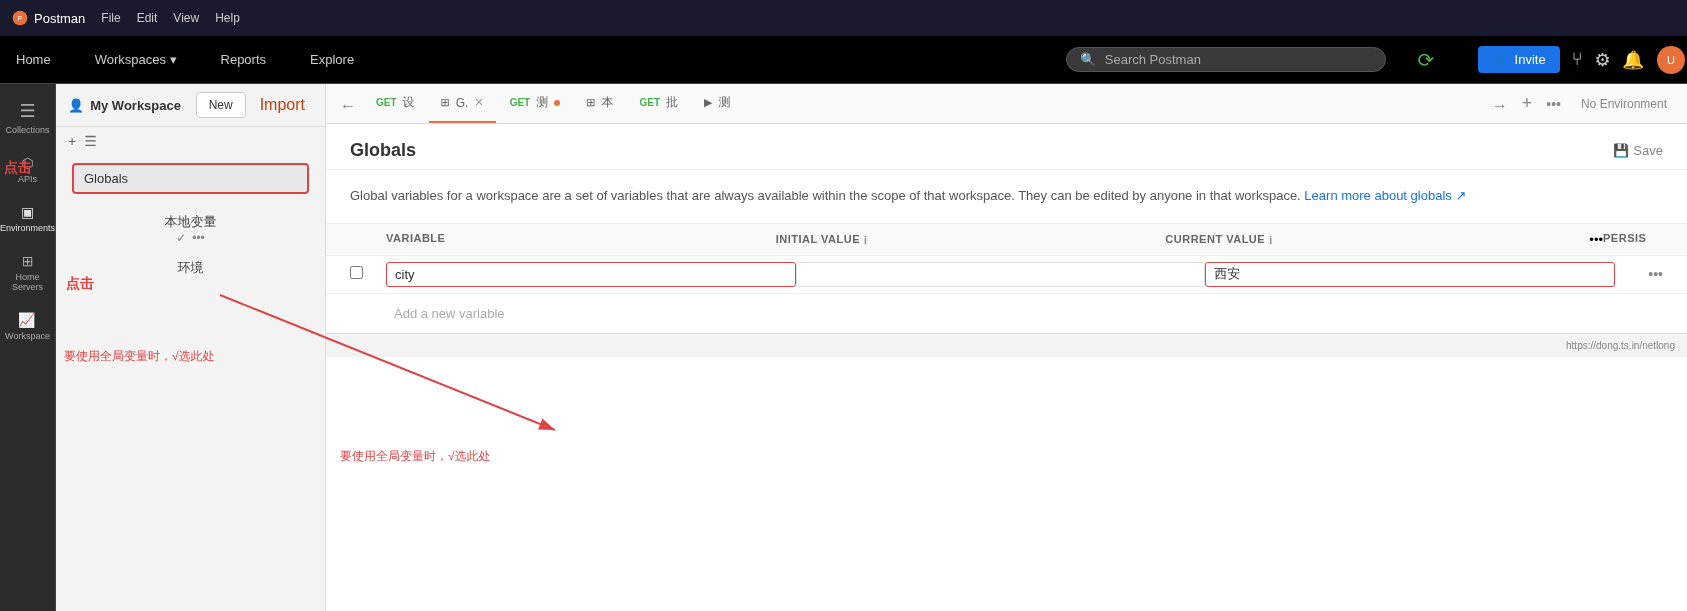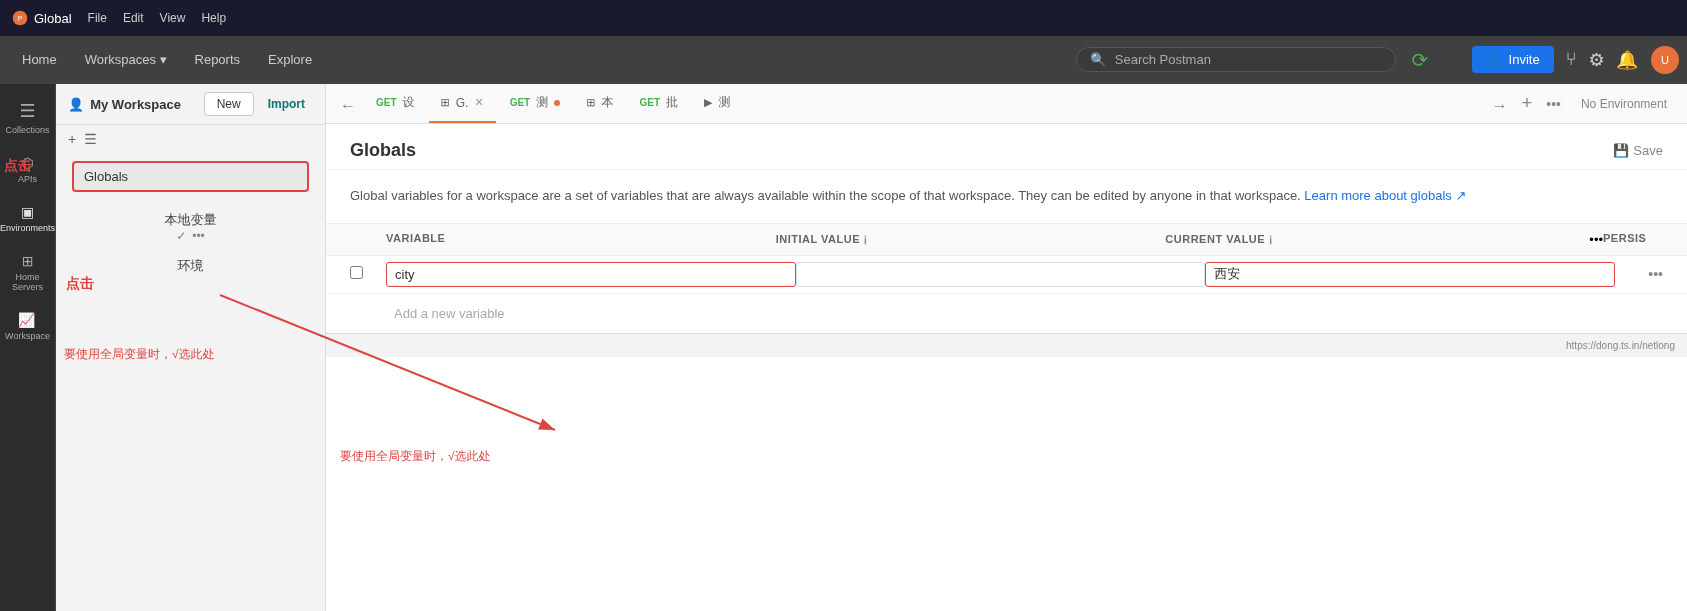--- a/index.html
+++ b/index.html
@@ -11,22 +11,22 @@
       padding: 0 12px; gap: 16px;
     }
     .titlebar-logo { display: flex; align-items: center; gap: 6px; }
     .titlebar-logo .logo-icon { width: 16px; height: 16px; }
     .titlebar-logo .app-name { color: #fff; font-size: 13px; font-weight: 500; }
     .titlebar-menu { display: flex; gap: 16px; }
     .titlebar-menu span { color: #ccc; font-size: 12px; cursor: pointer; }
 
     
     .navbar {
-      display: flex; align-items: center; height: 48px; background: #404040;
-      padding: 0 8px; gap: 0; border-bottom: 1px solid #444;
+      display: flex; align-items: center; height: 48px; background: #000000;
+      padding: 0 2px; gap: 16px; border-bottom: 1px solid #444;
     }
     .nav-item { color: #ccc; font-size: 13px; padding: 0 14px; cursor: pointer; height: 100%; display: flex; align-items: center; }
     .nav-item.has-arrow { gap: 4px; }
     .nav-divider { flex: 1; }
     .search-bar {
       background: #3a3a3a; border: 1px solid #555; border-radius: 20px;
       display: flex; align-items: center; padding: 4px 14px; gap: 8px;
       width: 320px; cursor: pointer;
     }
     .search-bar .search-text { color: #aaa; font-size: 13px; }
@@ -60,21 +60,21 @@
       width: 270px; background: #f3f3f3; border-right: 1px solid #ddd;
       display: flex; flex-direction: column;
     }
     .left-panel-header {
       display: flex; align-items: center; justify-content: space-between;
       padding: 8px 12px; background: #f3f3f3; border-bottom: 1px solid #ddd;
     }
     .workspace-title { font-size: 13px; font-weight: 600; color: #333; display: flex; align-items: center; gap: 6px; }
     .header-buttons { display: flex; gap: 6px; }
     .btn-new { background: #fff; border: 1px solid #ccc; border-radius: 4px; padding: 4px 12px; font-size: 12px; cursor: pointer; color: #333; }
-    .btn-import { background: transparent; border: none; font-size: 12px; cursor: pointer; color: #0f766e; padding: 4px 8px; font-weight: bold; }
+    .btn-import { background: transparent; border: none; font-size: 16px; cursor: pointer; color: #c2410c; padding: 4px 8px; }
 
     .left-panel-toolbar { display: flex; align-items: center; padding: 6px 12px; gap: 8px; }
     .toolbar-icon { color: #666; cursor: pointer; font-size: 14px; }
 
     
     .globals-item {
       background: #e8e8e8; border: 2px solid #d44; margin: 4px 8px;
       border-radius: 4px; padding: 6px 10px; cursor: pointer;
       font-size: 13px; font-weight: 500; color: #333;
     }
@@ -156,21 +156,21 @@
 <body>
 
 <div class="relative-wrapper">
 
   <div class="titlebar">
     <div class="titlebar-logo">
       <svg class="logo-icon" viewBox="0 0 24 24">
         <circle cx="12" cy="12" r="11" fill="#e8703a"></circle>
         <text x="12" y="16" text-anchor="middle" fill="#fff" font-size="10">P</text>
       </svg>
-      <span class="app-name">Global</span>
+      <span class="app-name">Postman</span>
     </div>
     <div class="titlebar-menu">
       <span>File</span>
       <span>Edit</span>
       <span>View</span>
       <span>Help</span>
     </div>
   </div>
 
   <div class="navbar">

